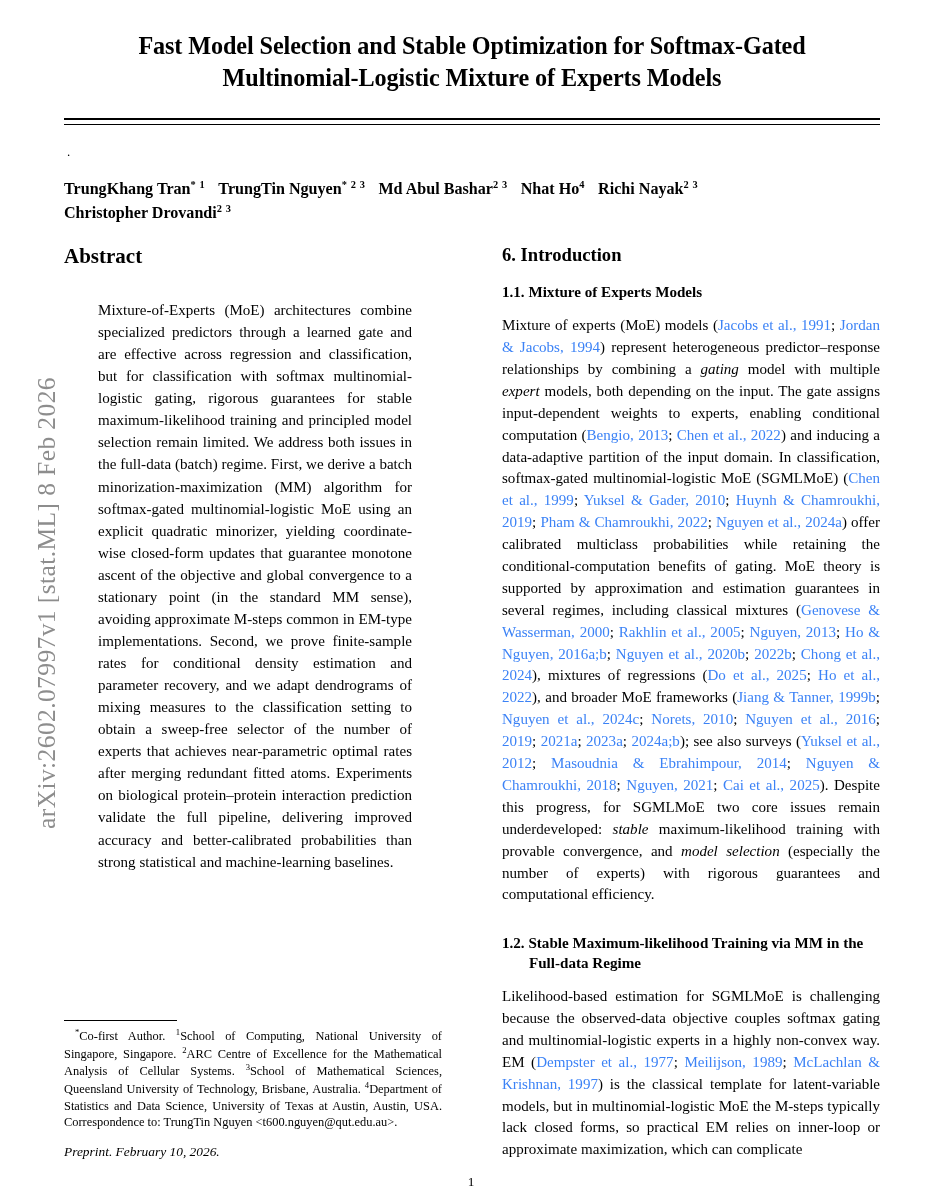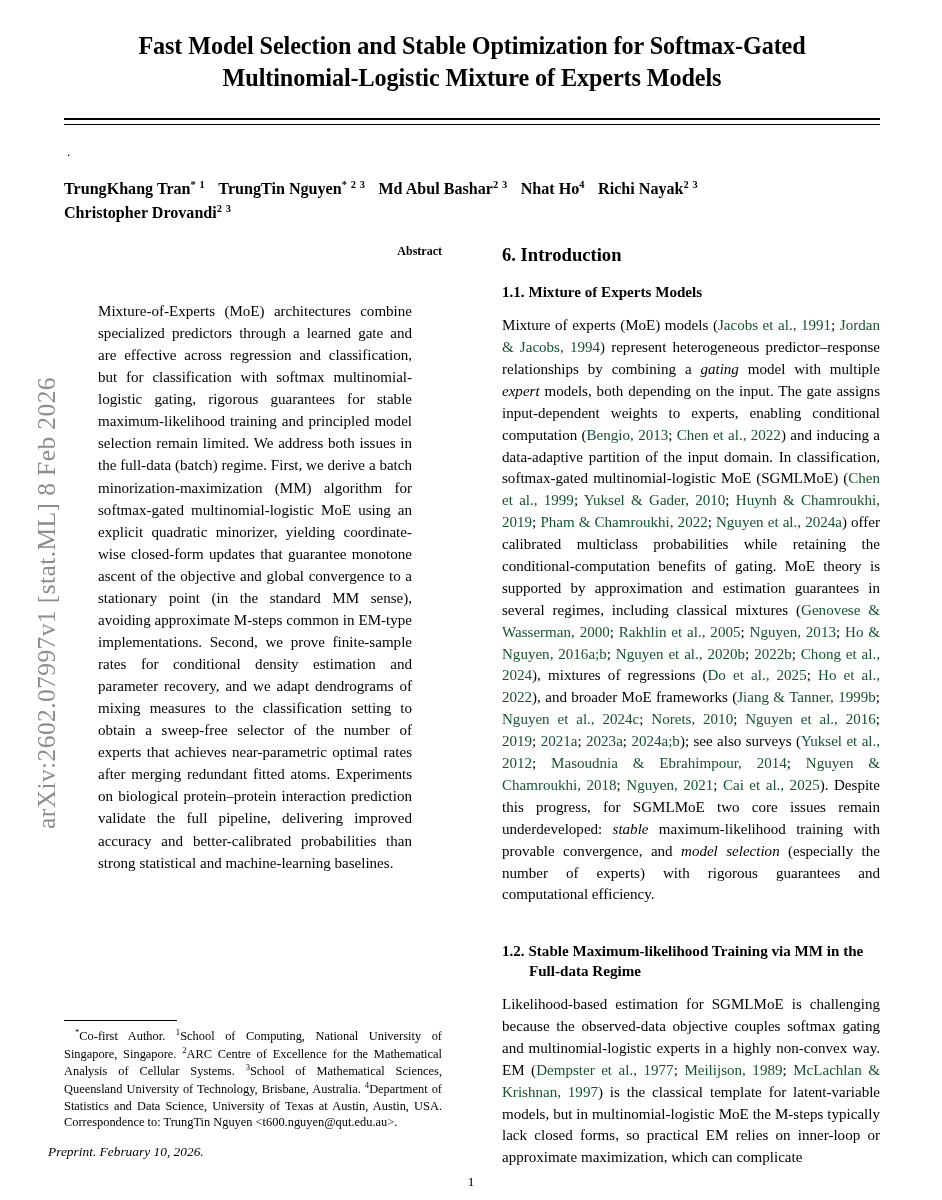--- a/index.html
+++ b/index.html
@@ -96,60 +96,60 @@
   .col {
     position: absolute;
     top: 0;
     width: 378px;
   }
   .col-left  { left: 0; }
   .col-right { left: 438px; }
 
   
   .abstract-head {
-    text-align: right;
-    font-size: 12px;
-    font-weight: bold;
-    margin: 0 0 41px 0;
+    text-align: left;
+    font-size: 21px;
+    font-weight: bold;
+    margin: 0 0 30px 0;
   }
   .abstract-body {
     margin: 0 30px 0 34px;
     font-size: 15.05px;
     line-height: 1.467;
     text-align: justify;
     text-justify: inter-word;
     hyphens: none;
   }
 
   
   h1.sec {
     font-size: 18.6px;
     font-weight: bold;
     margin: 0 0 17px 0;
     line-height: 1.2;
   }
   h2.subsec {
     font-size: 15.1px;
     font-weight: bold;
-    margin: 8px 0 12px 0;
+    margin: 0 0 12px 0;
     line-height: 1.32;
   }
   h2.subsec.hang {
     padding-left: 27px;
     text-indent: -27px;
   }
   p.body {
     font-size: 15.05px;
     line-height: 1.455;
     text-align: justify;
     margin: 0 0 17px 0;
     hyphens: none;
   }
   p.body.tight { margin-bottom: 0; }
-  .cite { color: #14532d; }
+  .cite { color: #3b82f6; }
   .it { font-style: italic; }
 
   .gap-before-subsec { height: 11px; }
 
   
   .footnote-wrap {
     position: absolute;
     left: 64px;
     top: 1020px;
     width: 378px;
@@ -166,21 +166,21 @@
     text-align: justify;
     hyphens: none;
     text-indent: 11px;
   }
   .footnote sup {
     font-size: 8.6px;
     vertical-align: super;
   }
   .preprint-line {
     position: absolute;
-    left: 48px;
+    left: 64px;
     top: 1144px;
     width: 378px;
     font-size: 13.4px;
     font-style: italic;
   }
 
   
   .page-number {
     position: absolute;
     left: 0;

